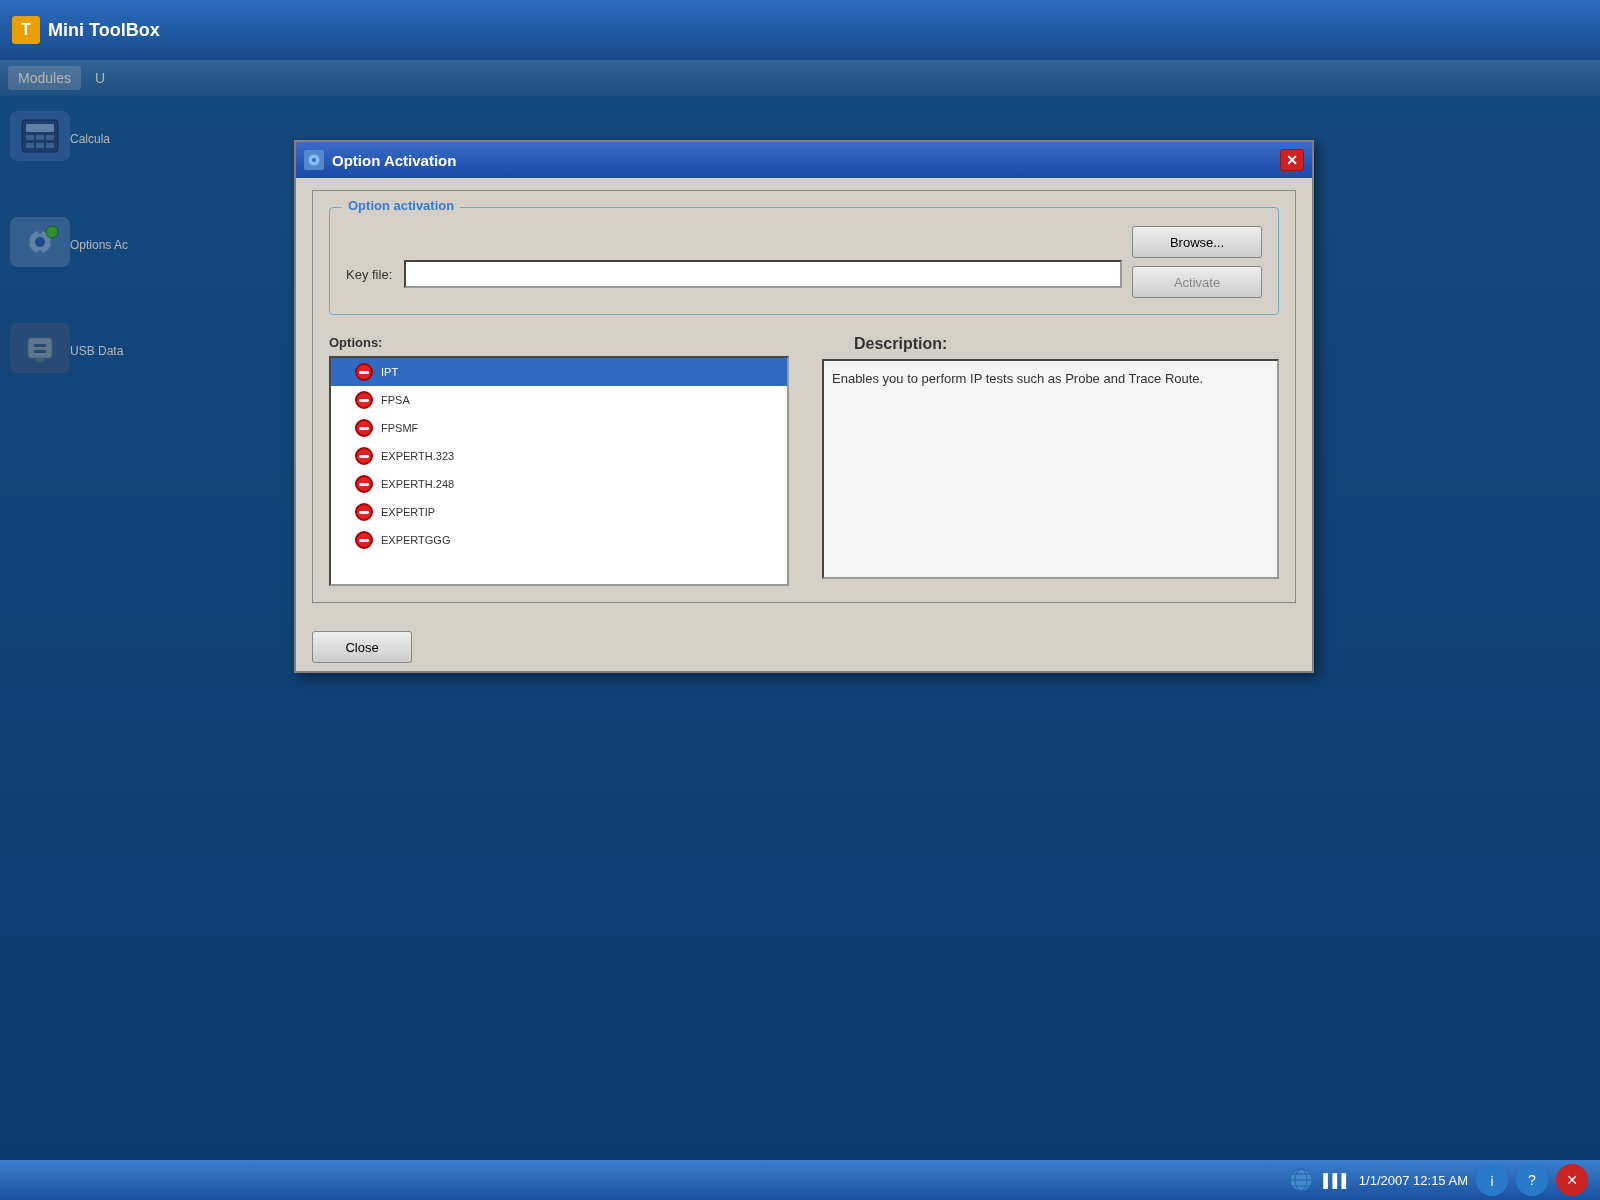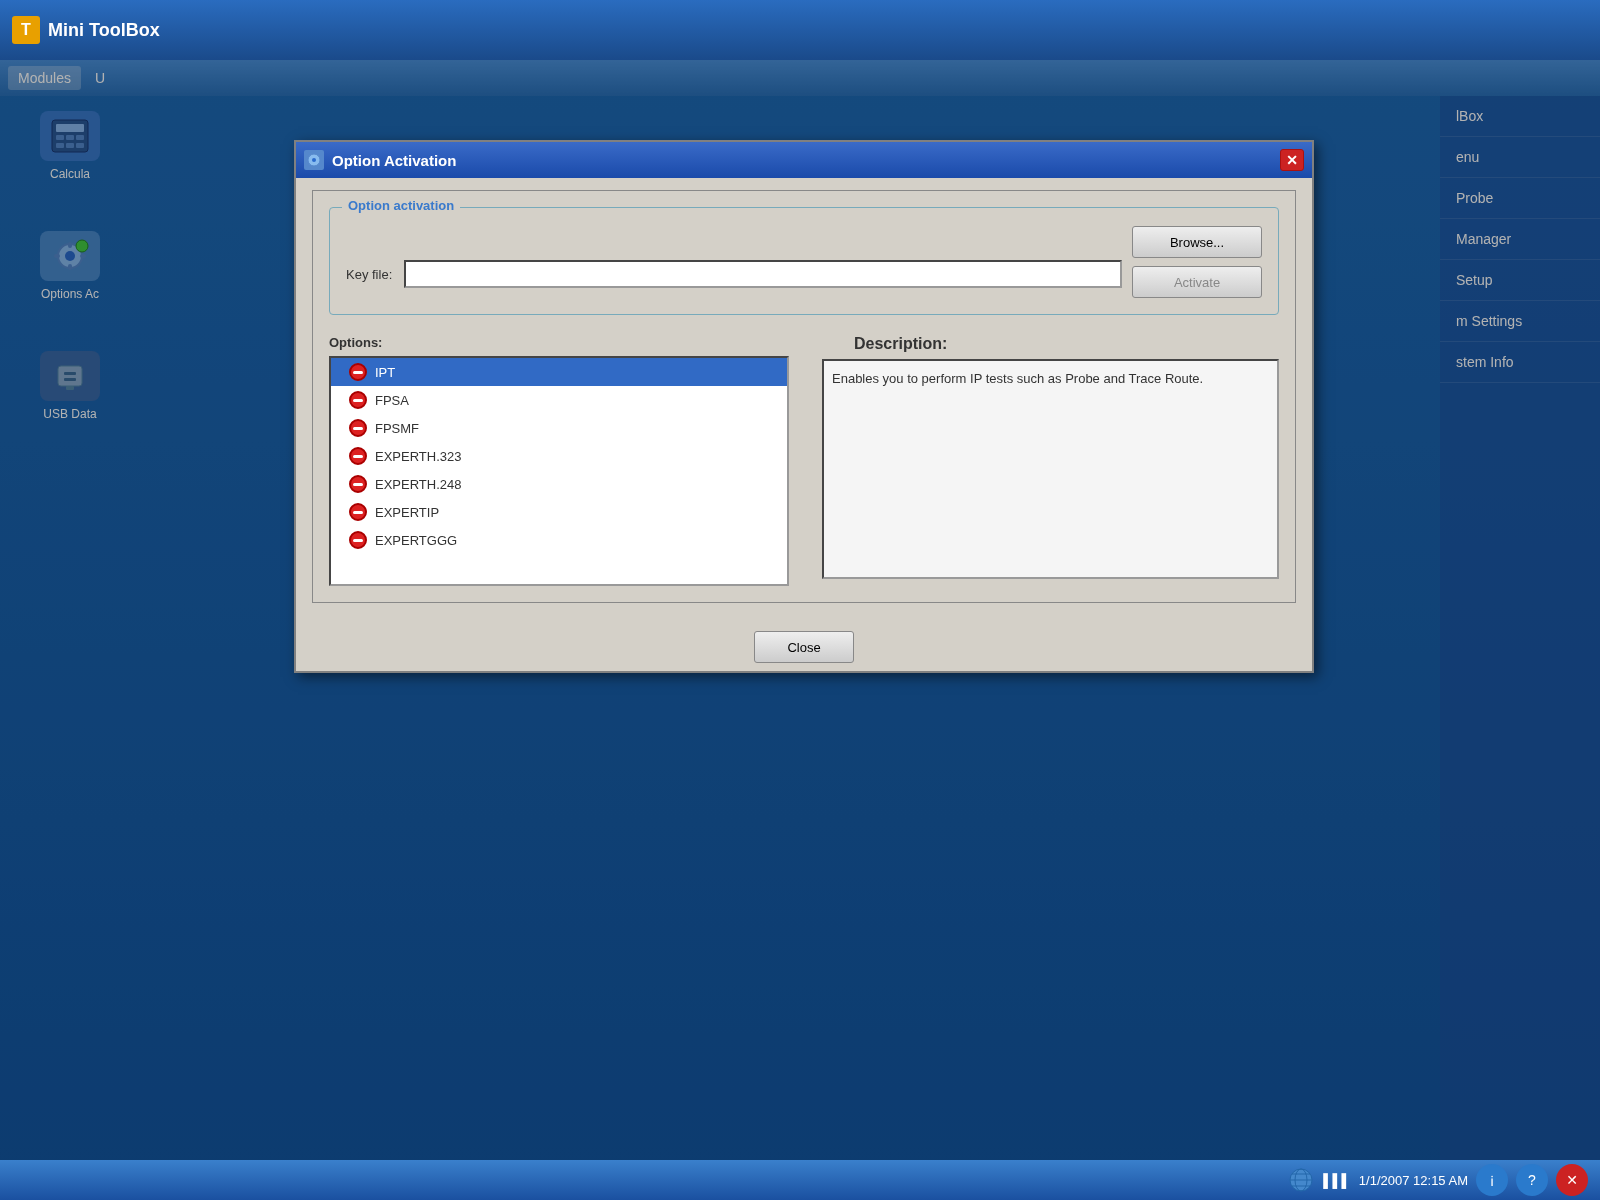--- a/index.html
+++ b/index.html
@@ -88,21 +88,21 @@
     
     .left-icons {
       position: absolute;
       left: 0;
       top: 36px;
       width: 140px;
       bottom: 0;
     }
     .app-icon {
       display: flex;
-      flex-direction: column;
+      flex-direction: row;
       align-items: center;
       padding: 15px 10px;
       cursor: pointer;
     }
     .app-icon-img {
       width: 60px;
       height: 50px;
       background: #3a7acc;
       border-radius: 8px;
       margin-bottom: 6px;
@@ -361,23 +361,23 @@
       width: 100%;
       height: 230px;
       border: 2px inset #999;
       background: white;
       overflow-y: scroll;
     }
 
     .list-item {
       display: flex;
       align-items: center;
-      padding: 5px 18px;
-      cursor: pointer;
-      font-size: 13px;
+      padding: 5px 24px;
+      cursor: pointer;
+      font-size: 11px;
       color: #333;
       gap: 8px;
     }
     .list-item.selected {
       background: #316ac5;
       color: white;
     }
 
     
     .no-entry-icon {
@@ -396,21 +396,21 @@
       content: '';
       width: 10px;
       height: 3px;
       background: white;
       border-radius: 2px;
     }
 
     
     .dialog-footer {
       display: flex;
-      justify-content: center;
+      justify-content: flex-start;
       padding: 12px 16px 8px;
     }
     .close-btn {
       width: 100px;
       height: 32px;
       background: linear-gradient(180deg, #eee 0%, #ccc 100%);
       border: 1px solid #888;
       border-radius: 3px;
       font-size: 13px;
       cursor: pointer;
@@ -446,29 +446,20 @@
   <span class="top-bar-title">Mini ToolBox</span>
 </div>
 
 <div class="main-area">
 
   <div class="menu-bar">
     <div class="menu-item active">Modules</div>
     <div class="menu-item">U</div>
   </div>
 
-  <div class="right-sidebar">
-    <div class="sidebar-item">lBox</div>
-    <div class="sidebar-item">enu</div>
-    <div class="sidebar-item">Probe</div>
-    <div class="sidebar-item">Manager</div>
-    <div class="sidebar-item">Setup</div>
-    <div class="sidebar-item">m Settings</div>
-    <div class="sidebar-item">stem Info</div>
-  </div>
 
   <div class="left-icons">
     <div class="app-icon">
       <div class="app-icon-img">
         <svg width="40" height="36" viewBox="0 0 40 36">
           <rect x="2" y="2" width="36" height="32" rx="3" fill="#2a5a99" stroke="#1a3a77" stroke-width="1"></rect>
           <rect x="6" y="6" width="28" height="8" rx="1" fill="#8ab8ee"></rect>
           <rect x="6" y="17" width="8" height="5" rx="1" fill="#5588cc"></rect>
           <rect x="16" y="17" width="8" height="5" rx="1" fill="#5588cc"></rect>
           <rect x="26" y="17" width="8" height="5" rx="1" fill="#5588cc"></rect>

